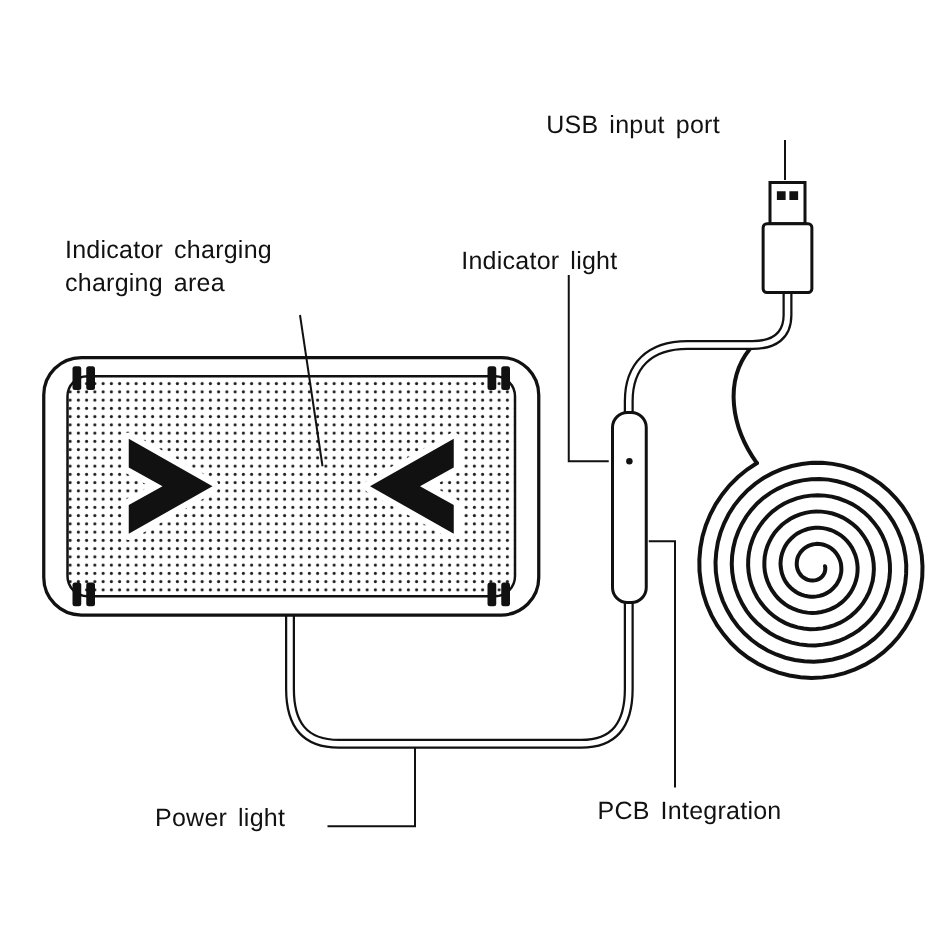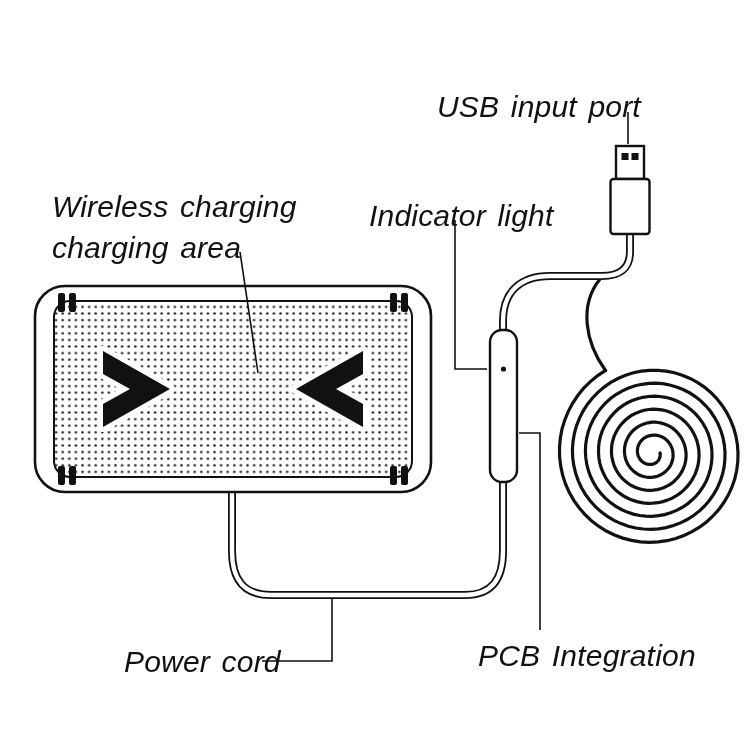--- a/index.html
+++ b/index.html
@@ -6,27 +6,26 @@
   .stage{
     position:relative;
     width:750px;height:750px;
     background:#ffffff;
     overflow:hidden;
     font-family:"Liberation Sans", sans-serif;
   }
   .stage svg{position:absolute;left:0;top:0;}
   .label{
     position:absolute;
-    font-size:30px;
+    font-size:20px;
     line-height:1.35;
     color:#111;
     letter-spacing:.2px;
     word-spacing:3px;
     white-space:nowrap;
-    font-style:italic;
   }
   .label .ln{display:block;}
   .cord-outer{fill:none;stroke:#111;stroke-width:8;stroke-linecap:butt;stroke-linejoin:round;}
   .cord-inner{fill:none;stroke:#fff;stroke-width:4.4;stroke-linecap:butt;stroke-linejoin:round;}
   .leader{stroke:#111;stroke-width:1.6;fill:none;}
 </style>
 </head>
 <body>
 
 <div class="stage">
@@ -84,25 +83,25 @@
     <g>
       <path class="leader" d="M628,112 L628,144"></path>
       <path class="leader" d="M240,252 L258,373"></path>
       <path class="leader" d="M455,220 L455,369 L487,369"></path>
       <path class="leader" d="M540,630 L540,433 L519,433"></path>
       <path class="leader" d="M262,661 L332,661 L332,598"></path>
     </g>
   </svg>
 
   <div class="label" style="left:52px;top:187px">
-    <span class="ln">Wireless charging</span>
+    <span class="ln">Indicator charging</span>
     <span class="ln">charging area</span>
   </div>
 
   <div class="label" style="left:437px;top:87px">USB input port</div>
 
   <div class="label" style="left:478px;top:636px">PCB Integration</div>
 
   <div class="label" style="left:369px;top:196px">Indicator light</div>
 
-  <div class="label" style="left:124px;top:642px">Power cord</div>
+  <div class="label" style="left:124px;top:642px">Power light</div>
 
 </div>
 
 </body></html>

